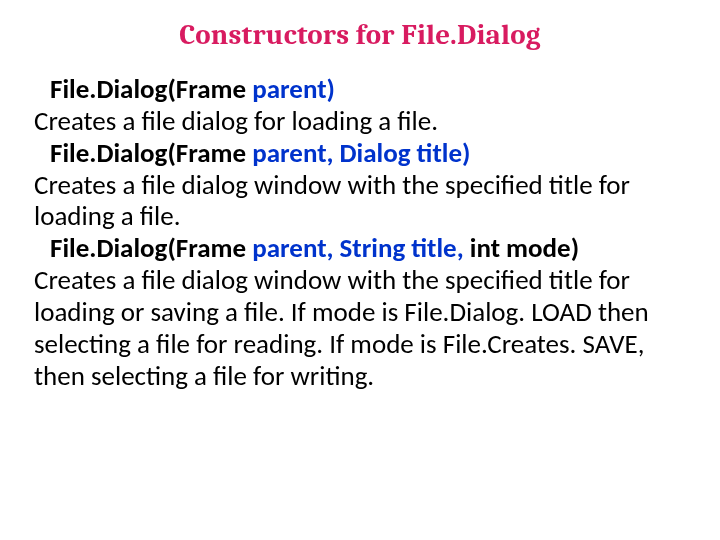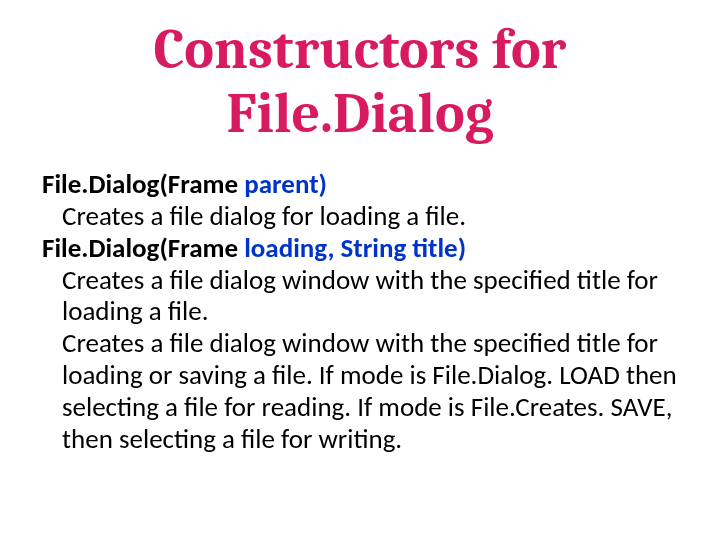--- a/index.html
+++ b/index.html
@@ -14,40 +14,39 @@
   .slide {
     width: 720px;
     height: 540px;
     box-sizing: border-box;
     padding: 18px 34px 0 34px;
   }
   .title {
     font-family: Cambria, Georgia, serif;
     font-weight: bold;
     color: #d81b60;
-    font-size: 56px;
+    font-size: 29px;
     text-align: center;
     margin: 0 0 22px 0;
     letter-spacing: 0.2px;
   }
   .content {
     color: #000000;
     font-size: 27px;
     line-height: 1.18;
   }
   .signature {
     font-weight: bold;
     color: #000000;
-    margin-left: 8px;
+    margin-left: 16px;
   }
   .signature .link-part {
     color: #0033cc;
   }
   .desc {
-    margin-left: 28px;
     color: #000000;
   }
   .italic {
   }
 </style>
 </head>
 <body>
 
 <div class="slide">
   <h1 class="title">Constructors for File.Dialog</h1>
@@ -55,24 +54,27 @@
   <div class="content">
 
     <div class="signature">
       <span>File.Dialog(Frame</span><span class="link-part"> parent)</span><span></span>
     </div>
     <div class="desc">
       <span>Creates a file dialog for loading a file.</span>
     </div>
 
     <div class="signature">
-      <span>File.Dialog(Frame</span><span class="link-part"> loading, String title)</span><span></span>
+      <span>File.Dialog(Frame</span><span class="link-part"> parent, Dialog title)</span><span></span>
     </div>
     <div class="desc">
       <span>Creates a file dialog window with the specified title for loading a file.</span>
     </div>
 
+    <div class="signature">
+      <span>File.Dialog(Frame</span><span class="link-part"> parent, String title, </span><span>int mode)</span>
+    </div>
     <div class="desc">
       <span>Creates a file dialog window with the specified title for loading or saving a file. If mode is </span><span class="italic">File.Dialog. LOAD</span><span> then selecting a file for reading. If mode is </span><span class="italic">File.Creates. SAVE,</span><span> then selecting a file for writing.</span>
     </div>
 
   </div>
 </div>
 
 </body></html>

